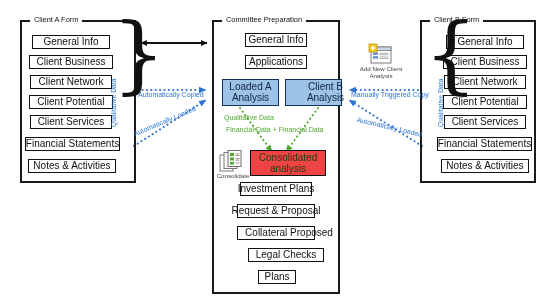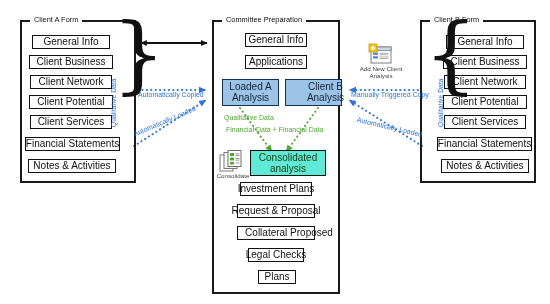--- a/index.html
+++ b/index.html
@@ -64,21 +64,21 @@
   .item.blue {
     background: #9dc3e6;
     border: 1.6px solid #11305a;
     color: #10243f;
     height: 27px;
     flex-direction: column;
     justify-content: center;
     gap: 1px;
   }
   .item.green {
-    background: #5eead4;
+    background: #ef4444;
     border: 1.6px solid #111111;
     color: #1c3a12;
     height: 26px;
     flex-direction: column;
     justify-content: center;
     gap: 1px;
   }
   .item .ln { display: block; }
 
   
@@ -234,21 +234,21 @@
         <rect x="16.5" y="9.6" width="4" height="1"></rect>
         <rect x="16.5" y="12.5" width="4" height="1"></rect>
       </g>
     </svg>
     <div class="icon-cap" style="top:22px;">Consolidate</div>
   </div>
 
   <div class="item" style="left:240px; top:182px; width:72px;">Investment Plans</div>
   <div class="item" style="left:237px; top:204px; width:78px;">Request &amp; Proposal</div>
   <div class="item" style="left:237px; top:226px; width:78px;padding-left:26px;">Collateral Proposed</div>
-  <div class="item" style="left:248px; top:248px; width:56px;">Legal Checks</div>
+  <div class="item" style="left:248px; top:248px; width:76px;">Legal Checks</div>
   <div class="item" style="left:258px; top:270px; width:38px;">Plans</div>
 
   <div class="panel" id="panel-b">
     <div class="panel-title">Client B Form</div>
   </div>
 
   <div class="item" style="left:446px; top:35px;  width:78px;">General Info</div>
   <div class="item" style="left:443px; top:55px;  width:84px;">Client Business</div>
   <div class="item" style="left:444px; top:75px;  width:82px;">Client Network</div>
   <div class="item" style="left:443px; top:95px;  width:84px;">Client Potential</div>

